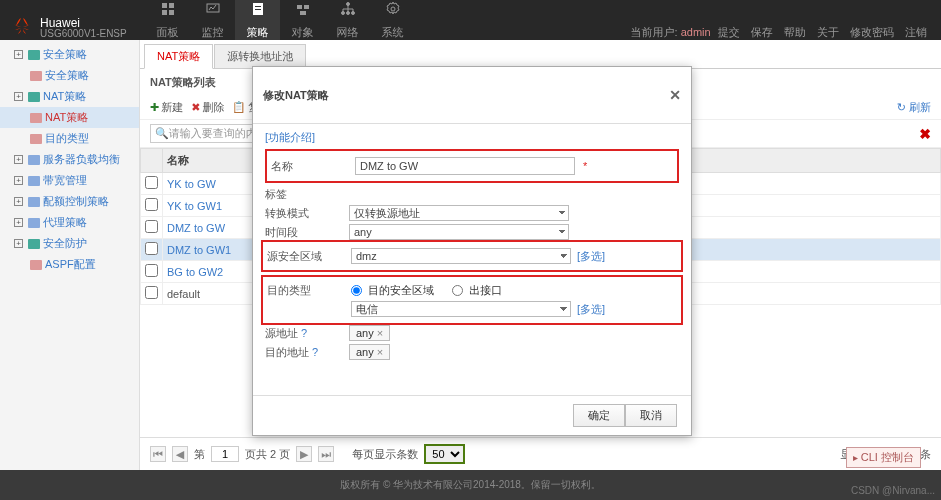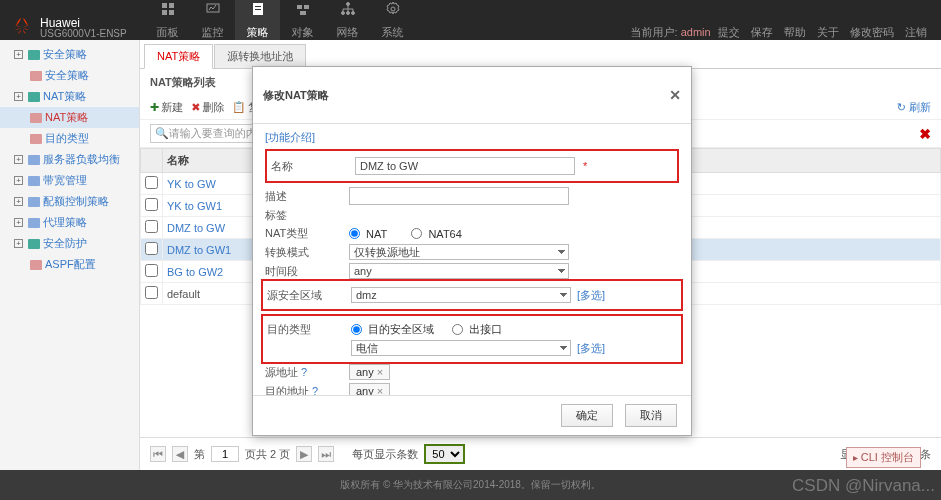--- a/index.html
+++ b/index.html
@@ -38,26 +38,26 @@
 .grid td{border:1px solid #eee;padding:3px 4px;color:#3a7ac8}
 .grid tr.sel td{background:#d8e6f4}
 .globe{width:11px;height:11px;display:inline-block;vertical-align:middle;margin-right:2px}
 .pager{display:flex;align-items:center;padding:6px 10px;gap:6px;border-top:1px solid #ddd;color:#555;margin-top:auto}
 .pgbtn{width:16px;height:16px;border:1px solid #ccc;background:#f5f5f5;display:flex;align-items:center;justify-content:center;cursor:pointer;color:#888}
 .pgnum{width:28px;border:1px solid #ccc;text-align:center;padding:1px}
 .pgsel{border:2px solid #4d7c0f;padding:1px 2px}
 .pager-right{margin-left:auto}
 .footer{height:30px;display:flex;align-items:center;justify-content:center;color:#888;background:#3a3a3a;font-size:10px}
 .cli-btn{position:absolute;right:20px;bottom:32px;border:1px solid #c99;background:#fdf0ee;padding:2px 6px;color:#a55;font-size:10px;cursor:pointer}
-.watermark{position:absolute;right:6px;bottom:4px;color:#777;font-size:17px}
+.watermark{position:absolute;right:6px;bottom:4px;color:#777;font-size:10px}
 .modal{position:absolute;left:252px;top:66px;width:440px;height:370px;background:#fff;border:1px solid #aaa;box-shadow:0 2px 10px rgba(0,0,0,.3);z-index:10;display:flex;flex-direction:column}
 .modal-head{padding:20px 10px;border-bottom:1px solid #ddd;display:flex;align-items:center;font-weight:bold;color:#444}
 .modal-x{margin-left:auto;cursor:pointer;color:#666;font-size:14px}
 .modal-body{flex:1;overflow:auto;padding:6px 12px}
-.modal-foot{padding:8px 14px;border-top:1px solid #ddd;display:flex;justify-content:flex-end;gap:12px}
+.modal-foot{padding:8px 14px;border-top:1px solid #ddd;display:flex;justify-content:flex-end;gap:0}
 .btn{padding:3px 14px;border:1px solid #bbb;background:linear-gradient(#fdfdfd,#eee);cursor:pointer;color:#333}
 .frow{display:flex;align-items:center;margin:3px 0}
 .flabel{width:84px;color:#555}
 .fctrl{flex:1;display:flex;align-items:center;gap:6px}
 .txt{border:1px solid #bbb;padding:2px 4px;width:220px;color:#444}
 .sel{border:1px solid #bbb;padding:1px 4px;width:220px;background:#fff;color:#444;appearance:none;background-image:linear-gradient(45deg,transparent 50%,#666 50%),linear-gradient(135deg,#666 50%,transparent 50%);background-position:right 6px center,right 2px center;background-size:4px 4px;background-repeat:no-repeat}
 .group-title{font-weight:bold;color:#444;margin:6px 0 2px}
 .redbox{border:2px solid #d22;padding:3px 4px;margin:-3px -4px}
 .link{color:#3a7ac8;cursor:pointer}
 .qmark{color:#3a7ac8;cursor:help}
@@ -369,34 +369,21 @@
     <div class="redbox" style="margin:4px 0">
       <div class="frow">
           <div class="flabel">名称</div>
           <div class="fctrl">
             <input class="txt" value="DMZ to GW" style="">
             <span class="star">*</span>
           </div>
         </div>
     </div>
     <div class="frow">
-        <div class="flabel">描述</div>
-        <div class="fctrl">
-          <input class="txt" style="">
-        </div>
-      </div>
-    <div class="frow">
         <div class="flabel">标签</div>
-      </div>
-    <div class="frow">
-        <div class="flabel">NAT类型</div>
-        <div class="fctrl">
-      <input type="radio" class="radio" checked="" style=""><span>NAT</span>
-      &nbsp;&nbsp;&nbsp;&nbsp;<input type="radio" class="radio" style=""><span>NAT64</span>
-    </div>
       </div>
     <div class="frow">
         <div class="flabel">转换模式</div>
         <div class="fctrl">
           <select class="sel"><option>仅转换源地址</option></select>
         </div>
       </div>
     <div class="frow">
         <div class="flabel">时间段</div>
         <div class="fctrl">

